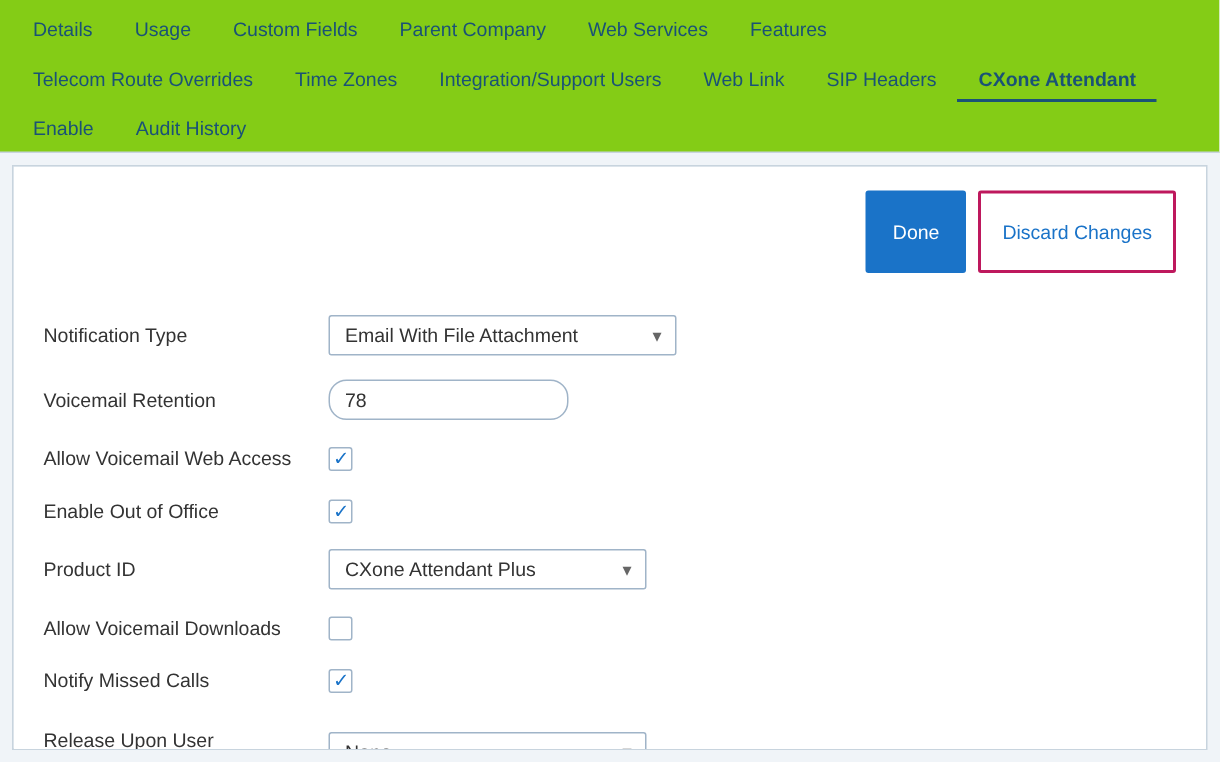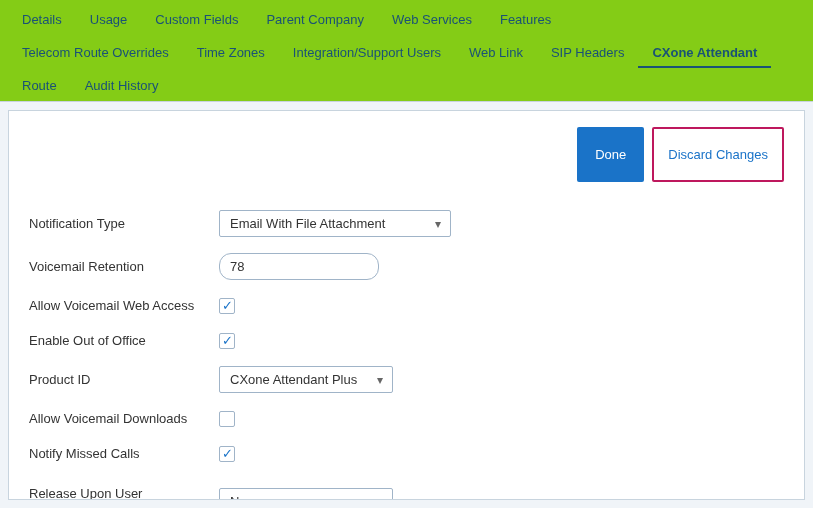--- a/index.html
+++ b/index.html
@@ -127,21 +127,21 @@
       content: '▾';
       position: absolute;
       right: 10px;
       top: 50%;
       transform: translateY(-50%);
       pointer-events: none;
       color: #666;
       font-size: 12px;
     }
     .select-wide {
-      width: 174px;
+      width: 212px;
     }
     .text-input {
       border: 1px solid #a0b4c8;
       padding: 5px 10px;
       font-size: 13px;
       color: #333;
       width: 160px;
       border-radius: 12px;
     }
     .checkbox-checked {
@@ -182,21 +182,21 @@
 
     <div class="tab-item">Telecom Route Overrides</div>
         <div class="tab-item">Time Zones</div>
         <div class="tab-item">Integration/Support Users</div>
         <div class="tab-item">Web Link</div>
         <div class="tab-item">SIP Headers</div>
         <div class="tab-item active">CXone Attendant</div>
       </div>
     <div class="tabs-row tabs-row-3">
 
-    <div class="tab-item">Route</div>
+    <div class="tab-item">Enable</div>
         <div class="tab-item">Audit History</div>
       </div>
   </div>
   <div class="content-area">
     <div class="top-actions">
       <button class="btn-done">Done</button>
       <button class="btn-discard">Discard Changes</button>
     </div>
     <div class="form-grid">
 

